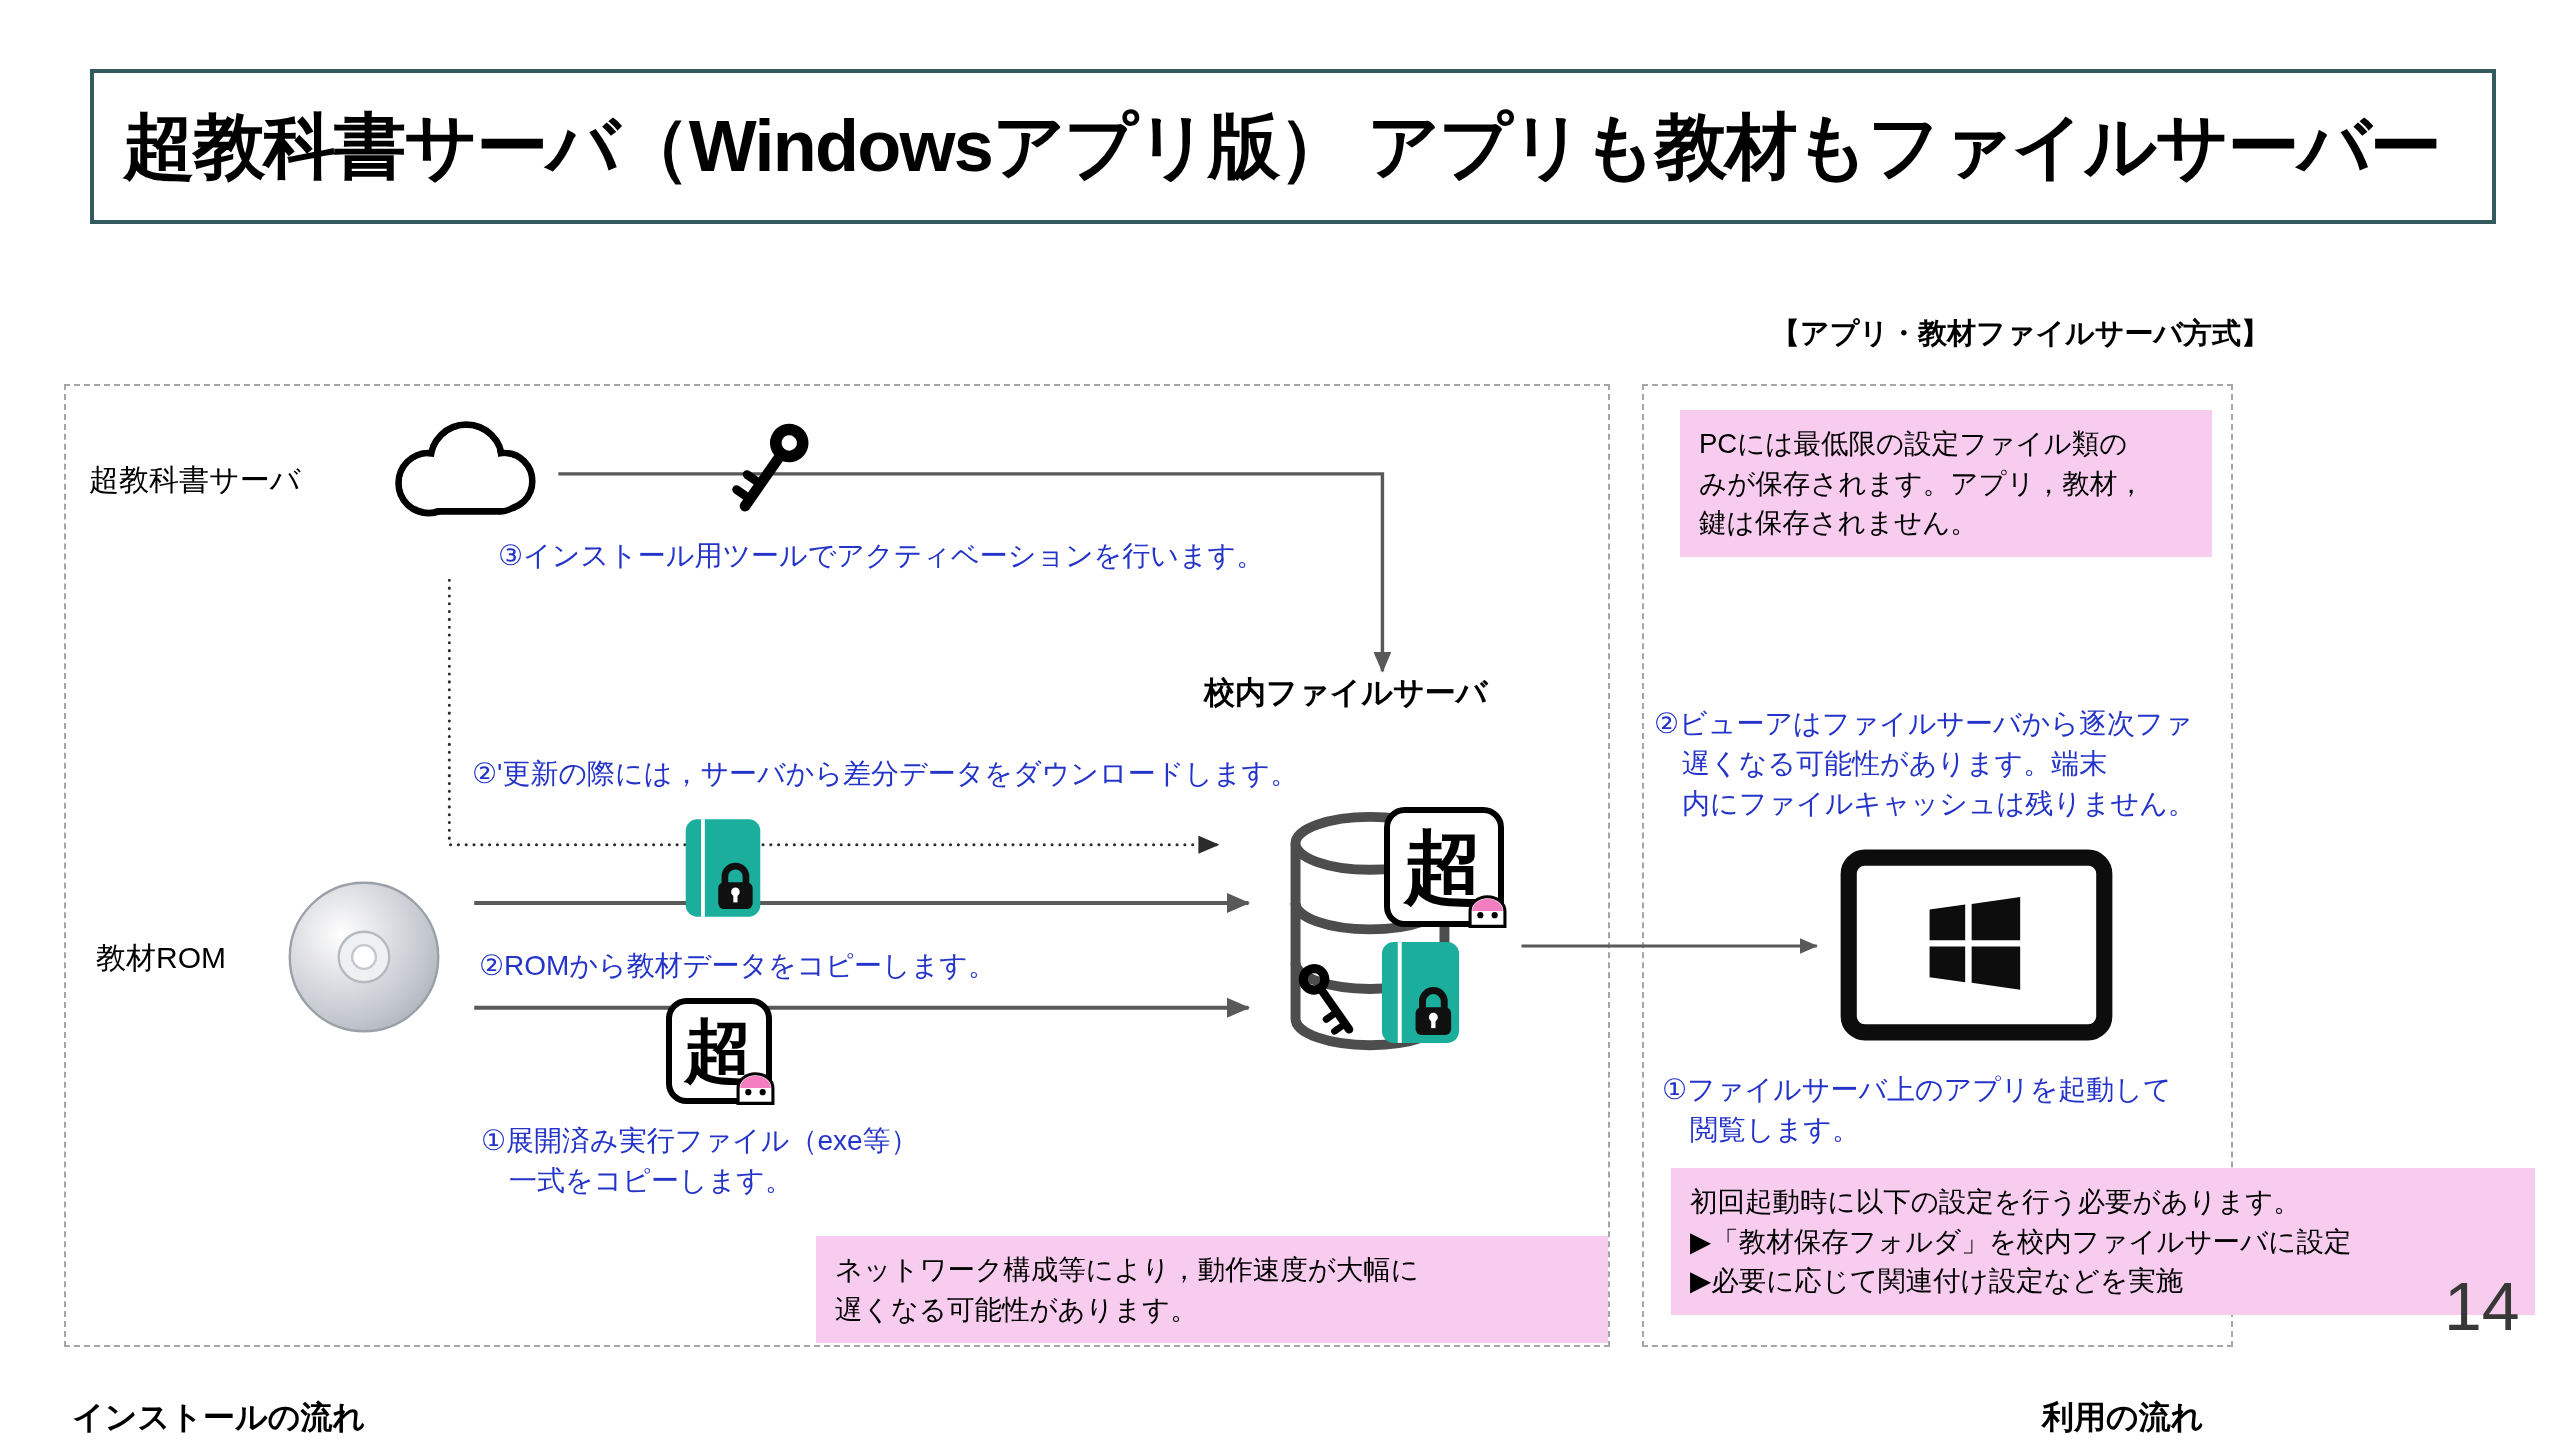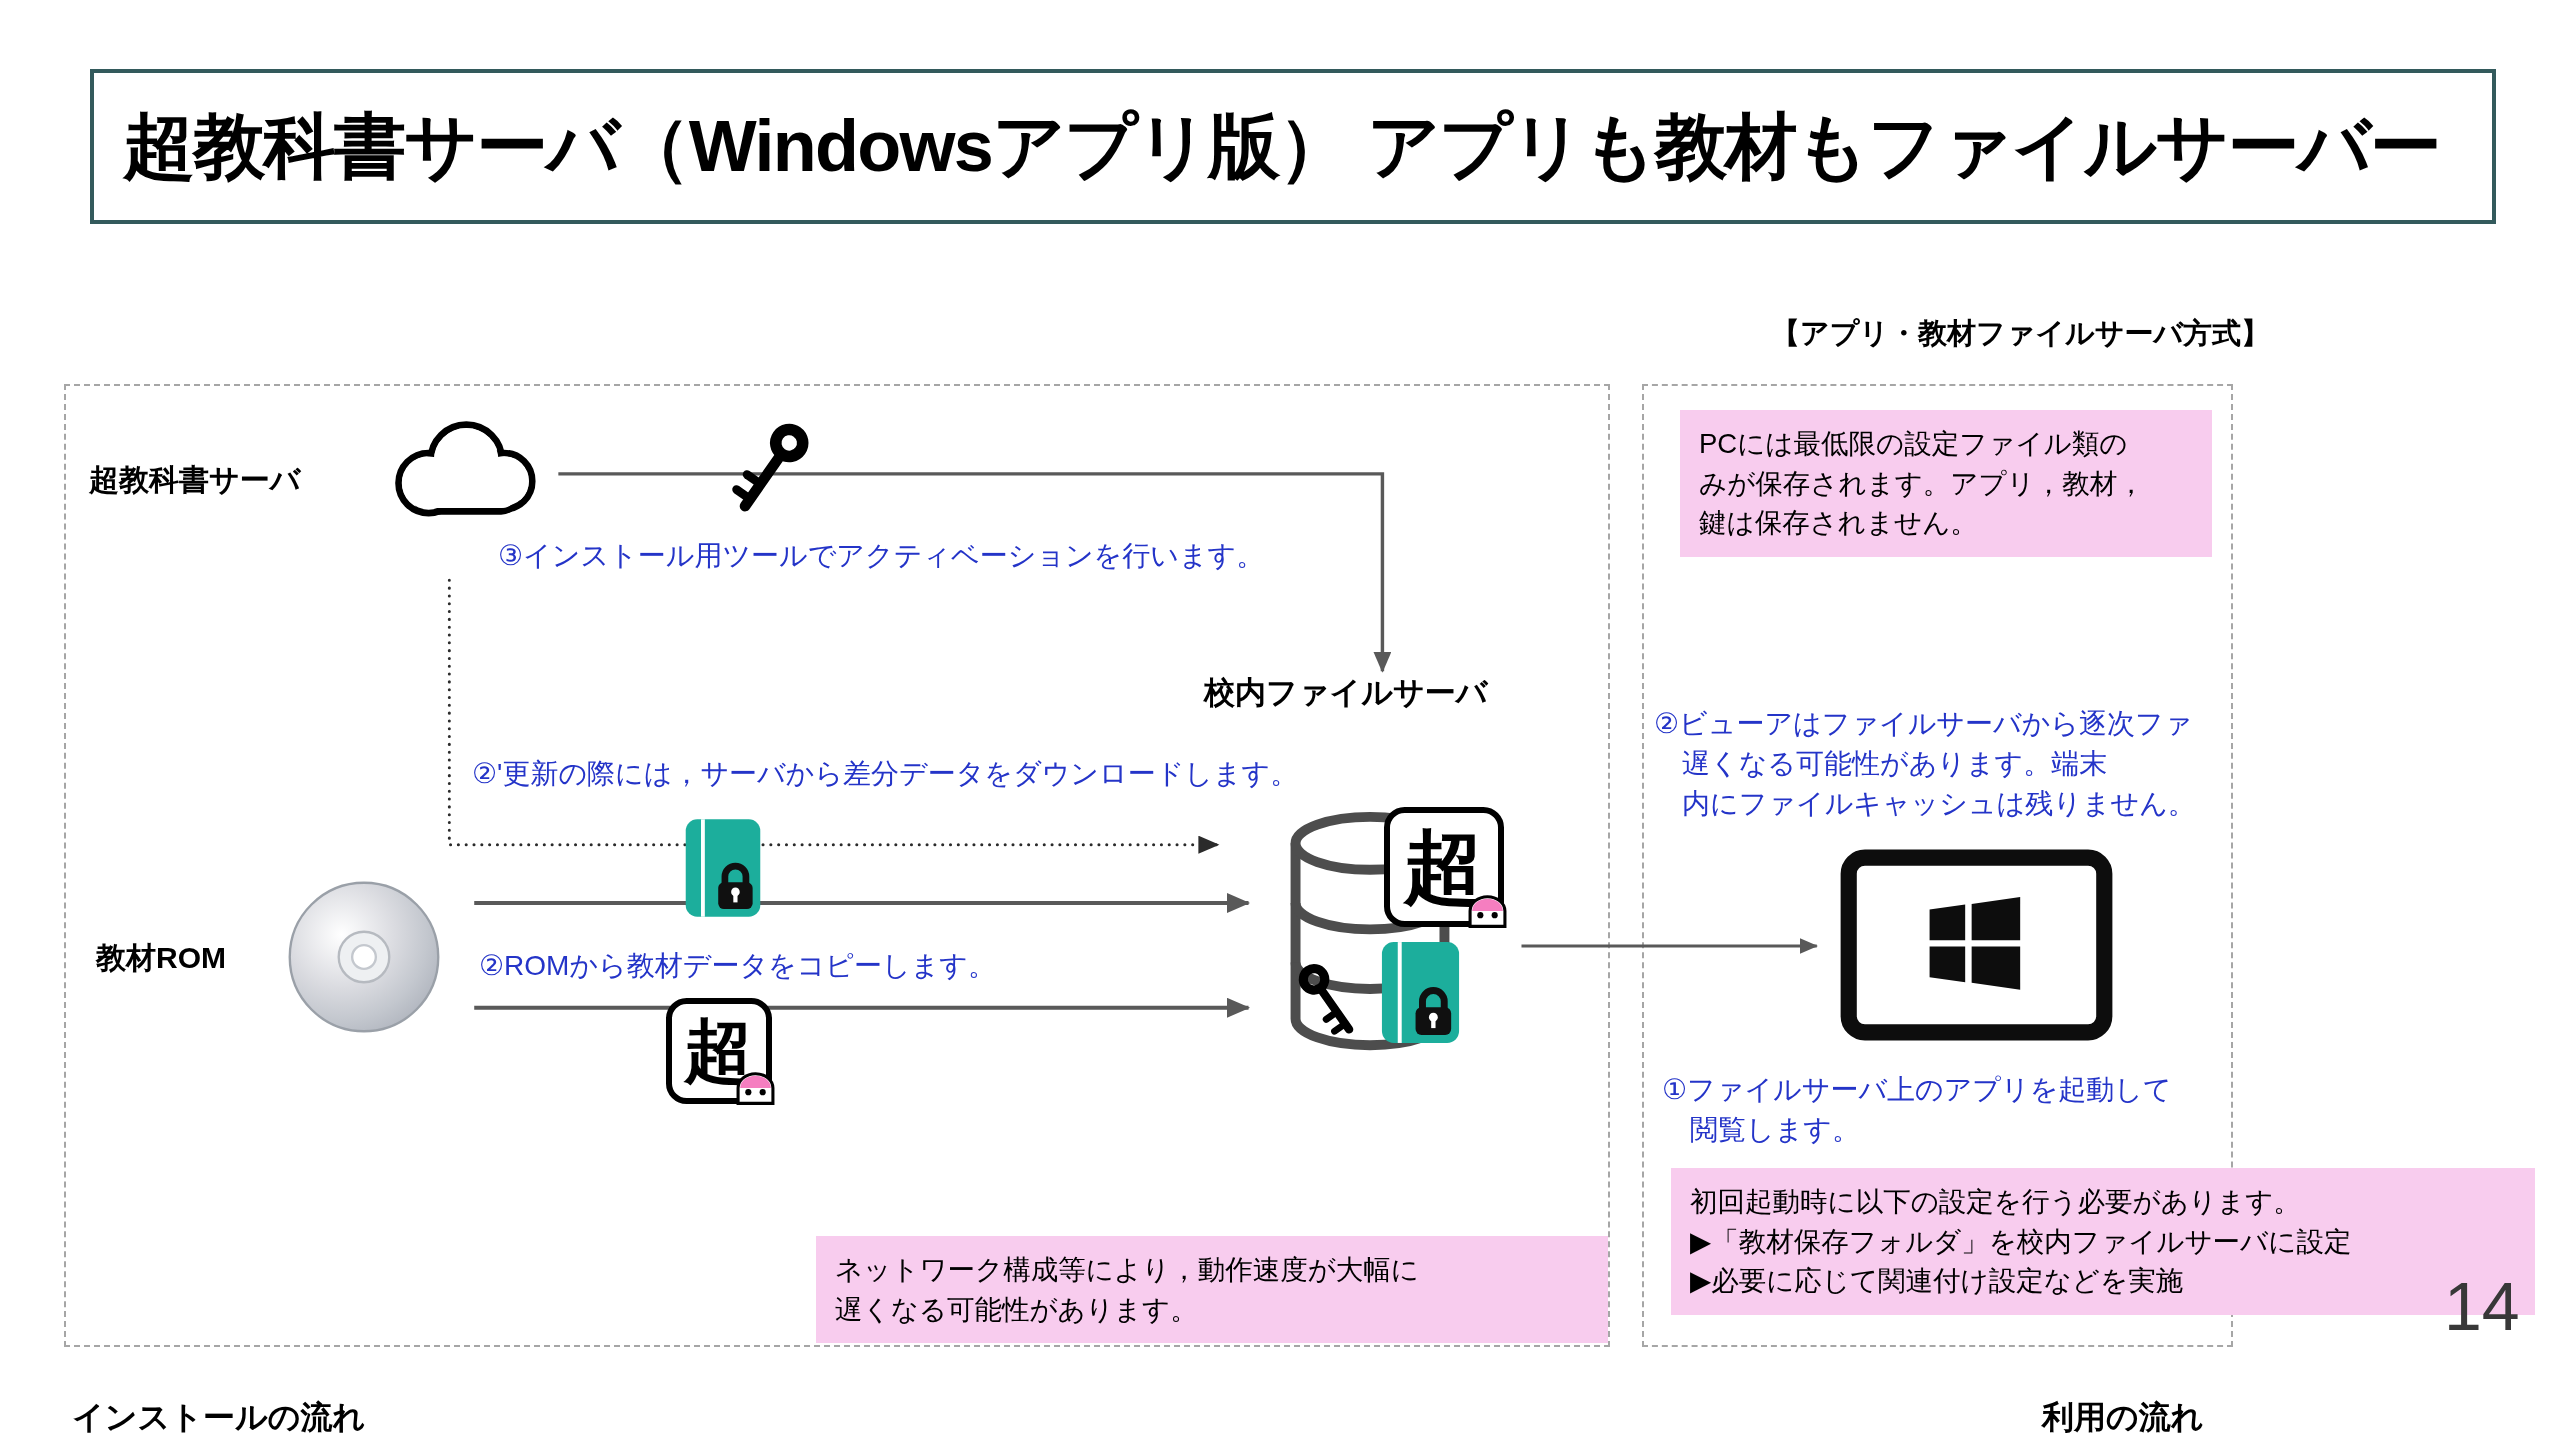--- a/index.html
+++ b/index.html
@@ -20,21 +20,21 @@
                font-size:72px; font-weight:600; letter-spacing:-1.7px; white-space:nowrap; z-index:3; }
   #method-label { left:1771px; top:314px; font-size:29px; font-weight:700; }
 
   
   #install-box { left:64px;  top:384px; width:1546px; height:963px; border:2.6px dashed #a6a6a6; }
   #usage-box   { left:1642px; top:384px; width:591px;  height:963px; border:2.6px dashed #a6a6a6; }
 
   
   .step { color:#2434c8; font-size:28px; line-height:1.42; white-space:pre-line; }
   .pink { background:#f8ccee; padding:13.7px 19px; font-size:27.5px; line-height:1.45; white-space:pre-line; }
-  .lbl  { font-size:30px; font-weight:700; }
+  .lbl  { font-size:30px; font-weight:400; }
   .caption { font-size:32px; font-weight:700; }
   #fileserver-label { left:1204px; top:672px; font-size:31px; font-weight:700; }
   #page-number { left:2444px; top:1267px; font-size:68px; color:#383838; }
 
   
   #cloud-label   { left:89px;  top:460px; }
   #cloud-icon    { left:374px;  top:407px; width:179px; height:122px; }
   #key-activation{ left:735px;  top:416px; width:72px;  height:106px; transform:rotate(35deg); }
   #step3         { left:498px;  top:536px; }
   #step2b        { left:472px;  top:754px; }
@@ -207,20 +207,22 @@
   <div id="cho-copy" class="abs icon cho">
     <span class="ch">超</span>
     <svg class="cho-face" viewBox="0 0 40 34">
       <path d="M3 33 V18 a17 14 0 0 1 34 0 V33 Z" fill="#fff" stroke="#000" stroke-width="3"></path>
       <path d="M5 18 a15 12 0 0 1 30 0 Z" fill="#f57ec0"></path>
       <circle cx="13" cy="22" r="3" fill="#000"></circle>
       <circle cx="27" cy="22" r="3" fill="#000"></circle>
     </svg>
   </div>
 
+  <div id="step1-install" class="abs txt step">①展開済み実行ファイル（exe等）
+　一式をコピーします。</div>
 
   <div id="net-warning" class="abs txt pink">ネットワーク構成等により，動作速度が大幅に
 遅くなる可能性があります。</div>
 
   <div id="pc-note" class="abs txt pink">PCには最低限の設定ファイル類の
 みが保存されます。アプリ，教材，
 鍵は保存されません。</div>
 
   <div id="usage-step2" class="abs txt step">②ビューアはファイルサーバから逐次ファ
 　遅くなる可能性があります。端末

